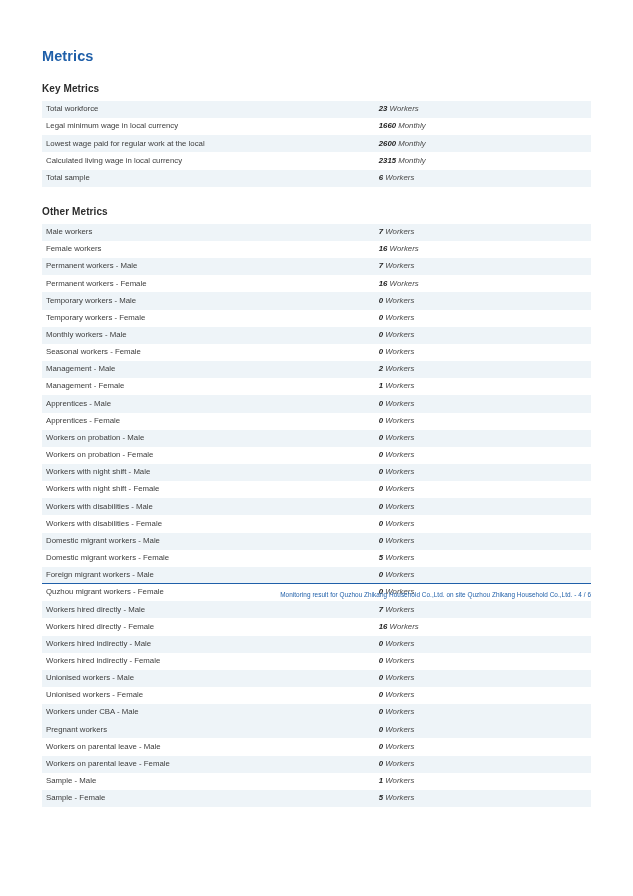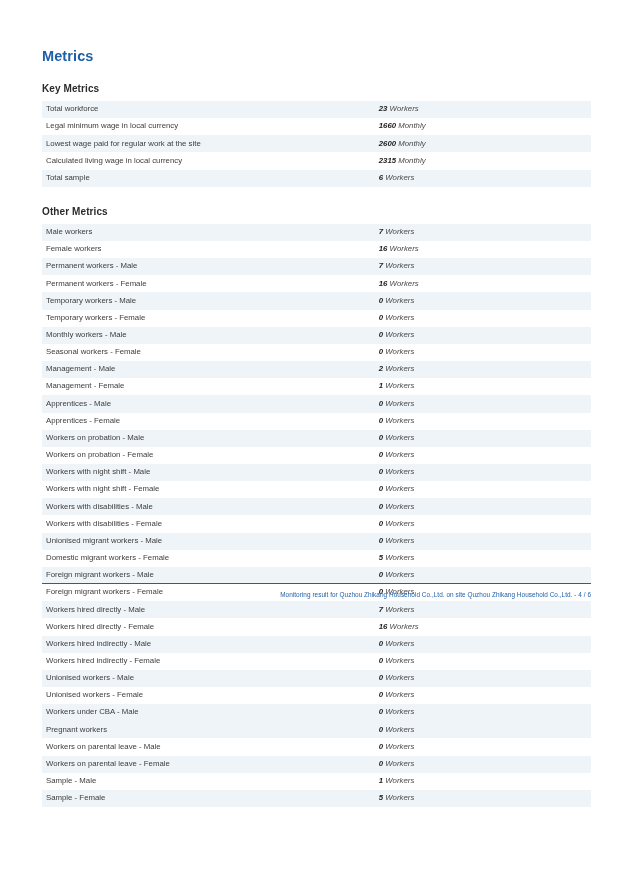--- a/index.html
+++ b/index.html
@@ -98,21 +98,21 @@
       <tbody>
         <tr class="alt">
           <td class="label">Total workforce</td>
           <td class="value"><span class="num">23</span> <span class="unit">Workers</span></td>
         </tr>
         <tr>
           <td class="label">Legal minimum wage in local currency</td>
           <td class="value"><span class="num">1660</span> <span class="unit">Monthly</span></td>
         </tr>
         <tr class="alt">
-          <td class="label">Lowest wage paid for regular work at the site</td>
+          <td class="label">Lowest wage paid for regular work at the local</td>
           <td class="value"><span class="num">2600</span> <span class="unit">Monthly</span></td>
         </tr>
         <tr>
           <td class="label">Calculated living wage in local currency</td>
           <td class="value"><span class="num">2315</span> <span class="unit">Monthly</span></td>
         </tr>
         <tr class="alt">
           <td class="label">Total sample</td>
           <td class="value"><span class="num">6</span> <span class="unit">Workers</span></td>
         </tr>
@@ -190,33 +190,33 @@
           </tr>
         <tr class="alt">
             <td class="label">Workers with disabilities - Male</td>
             <td class="value"><span class="num">0</span> <span class="unit">Workers</span></td>
           </tr>
         <tr>
             <td class="label">Workers with disabilities - Female</td>
             <td class="value"><span class="num">0</span> <span class="unit">Workers</span></td>
           </tr>
         <tr class="alt">
-            <td class="label">Unionised migrant workers - Male</td>
+            <td class="label">Domestic migrant workers - Male</td>
             <td class="value"><span class="num">0</span> <span class="unit">Workers</span></td>
           </tr>
         <tr>
             <td class="label">Domestic migrant workers - Female</td>
             <td class="value"><span class="num">5</span> <span class="unit">Workers</span></td>
           </tr>
         <tr class="alt">
             <td class="label">Foreign migrant workers - Male</td>
             <td class="value"><span class="num">0</span> <span class="unit">Workers</span></td>
           </tr>
         <tr>
-            <td class="label">Foreign migrant workers - Female</td>
+            <td class="label">Quzhou migrant workers - Female</td>
             <td class="value"><span class="num">0</span> <span class="unit">Workers</span></td>
           </tr>
         <tr class="alt">
             <td class="label">Workers hired directly - Male</td>
             <td class="value"><span class="num">7</span> <span class="unit">Workers</span></td>
           </tr>
         <tr>
             <td class="label">Workers hired directly - Female</td>
             <td class="value"><span class="num">16</span> <span class="unit">Workers</span></td>
           </tr>

